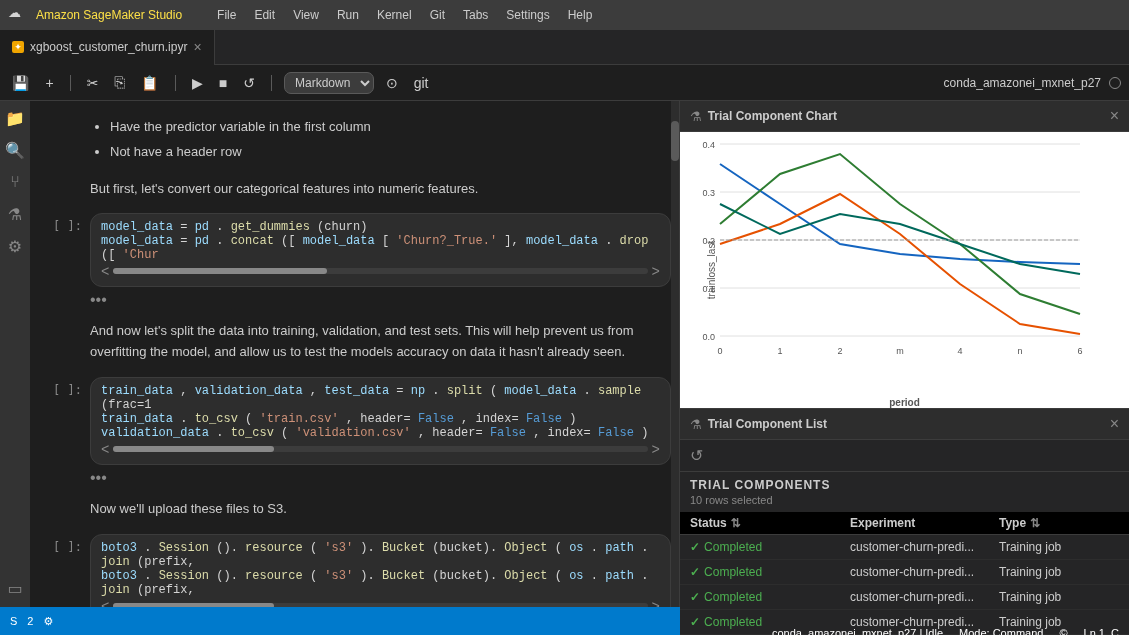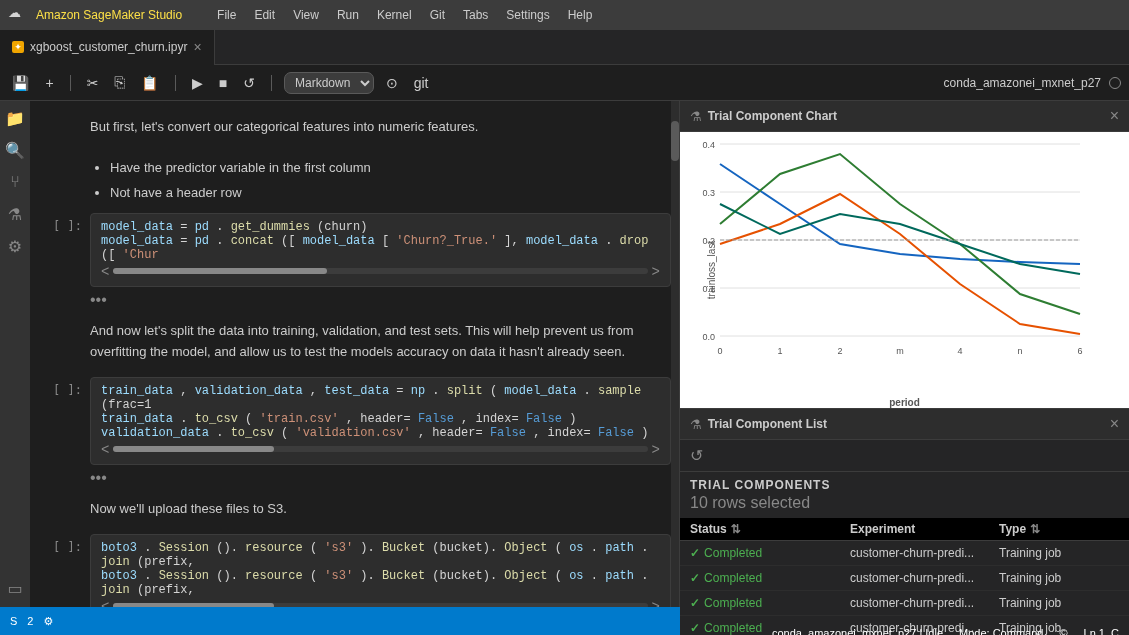--- a/index.html
+++ b/index.html
@@ -31,21 +31,21 @@
     
     .left-sidebar { width: 30px; background: #333333; display: flex; flex-direction: column; align-items: center; padding: 8px 0; gap: 12px; }
     .sidebar-icon { width: 20px; height: 20px; color: #888; font-size: 16px; text-align: center; cursor: pointer; }
 
     
     .notebook { flex: 1; background: #1e1e1e; overflow-y: auto; padding: 10px 0; max-width: 660px; }
 
     
     .cell { display: flex; margin-bottom: 4px; }
     .cell-num { min-width: 60px; text-align: right; padding-right: 8px; color: #888; font-family: monospace; font-size: 12px; padding-top: 6px; }
-    .cell-content { flex: 1; background: #2d2d2d; border: 1px solid #3c3c3c; border-radius: 4px; padding: 6px 10px; font-family: 'Courier New', monospace; font-size: 12px; position: relative; overflow: hidden; }
+    .cell-content { flex: 1; background: #2d2d2d; border: 1px solid #3c3c3c; border-radius: 12px; padding: 6px 10px; font-family: 'Courier New', monospace; font-size: 12px; position: relative; overflow: hidden; }
     .cell-nav { display: flex; justify-content: space-between; margin-top: 2px; }
     .cell-nav-btn { color: #888; font-size: 14px; cursor: pointer; }
 
     
     .markdown-cell { padding: 6px 16px 6px 60px; color: #cccccc; line-height: 1.6; }
     .markdown-cell ul { margin-left: 20px; }
     .markdown-cell li { margin-bottom: 4px; }
     .markdown-cell p { margin-bottom: 8px; }
 
     
@@ -65,21 +65,21 @@
     .panel-close { color: #888; cursor: pointer; font-size: 16px; }
 
     
     .chart-area { padding: 10px; height: 285px; background: #fff; }
 
     
     .list-panel { flex: 1; background: #252526; display: flex; flex-direction: column; }
     .list-toolbar { display: flex; align-items: center; padding: 6px 10px; border-bottom: 1px solid #3c3c3c; }
     .list-toolbar-btn { color: #888; font-size: 16px; cursor: pointer; margin-right: 8px; }
     .list-section-title { color: #cccccc; font-size: 12px; font-weight: 700; padding: 6px 10px 2px; text-transform: uppercase; letter-spacing: 1px; }
-    .list-subtitle { color: #888; font-size: 16px; padding: 0 10px 6px; }
+    .list-subtitle { color: #888; font-size: 11px; padding: 0 10px 6px; }
     .list-table { flex: 1; overflow: hidden; }
     .table-header { display: grid; grid-template-columns: 160px 1fr 120px; background: #000000; border-bottom: 1px solid #3c3c3c; padding: 4px 10px; }
     .th { color: #cccccc; font-size: 12px; font-weight: 600; display: flex; align-items: center; gap: 4px; }
     .table-row { display: grid; grid-template-columns: 160px 1fr 120px; padding: 5px 10px; border-bottom: 1px solid #2d2d2d; align-items: center; }
     .td { font-size: 12px; color: #cccccc; overflow: hidden; text-overflow: ellipsis; white-space: nowrap; }
     .td.status { display: flex; align-items: center; gap: 4px; }
     .td.status .check { color: #4caf50; font-weight: bold; }
     .td.status .status-text { color: #4caf50; }
 
     
@@ -144,28 +144,28 @@
     <span class="sidebar-icon">🔍</span>
     <span class="sidebar-icon">⑂</span>
     <span class="sidebar-icon">⚗</span>
     <span class="sidebar-icon">⚙</span>
     <span class="sidebar-icon" style="margin-top: auto;">▭</span>
   </div>
 
   <div class="notebook">
 
     <div class="markdown-cell">
-      <p>But first, let's convert our categorical features into numeric features.</p>
-    </div>
-
-    <div class="markdown-cell">
       <ul>
         <li>Have the predictor variable in the first column</li>
         <li>Not have a header row</li>
       </ul>
+    </div>
+
+    <div class="markdown-cell">
+      <p>But first, let's convert our categorical features into numeric features.</p>
     </div>
 
     <div class="cell">
       <div class="cell-num">[ ]:</div>
       <div class="cell-content" style="background:#2d2d2d;">
         <div>
           <span class="var">model_data</span>
           <span> = </span>
           <span class="var">pd</span>
           <span>.</span>

